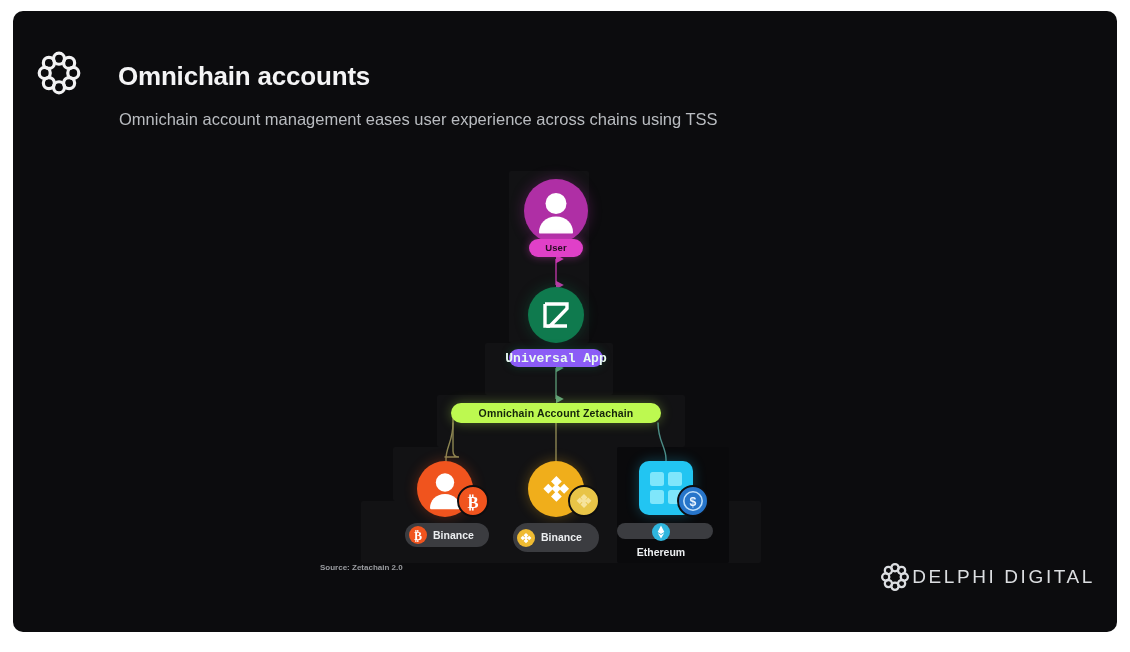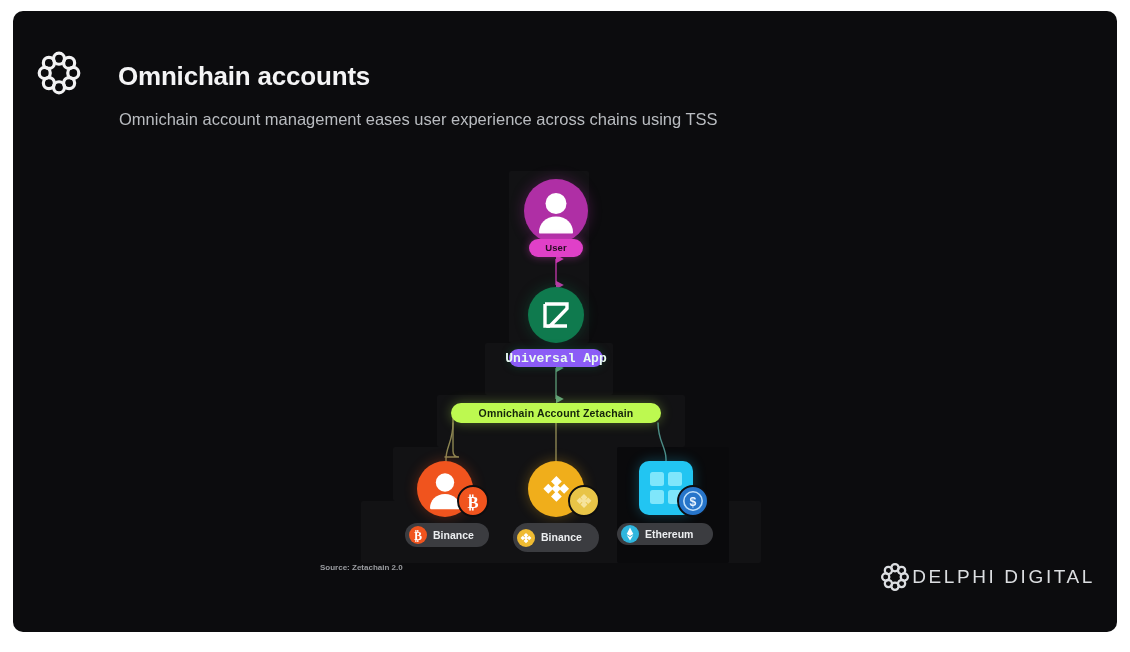--- a/index.html
+++ b/index.html
@@ -336,21 +336,21 @@
           </g>
         </svg>
       </div>
       <div class="circle" style="left:38px; top:24px; width:32px; height:32px; background:#2775CA; border:2px solid #0d0d0f; box-sizing:border-box;">
         <svg viewBox="0 0 32 32" width="28" height="28" style="display:block;margin:0 auto;" aria-hidden="true">
           <circle cx="16" cy="16" r="10.5" fill="none" stroke="#bfe0fb" stroke-width="1.8"></circle>
           <text x="16" y="21.5" text-anchor="middle" font-family="'Liberation Sans', sans-serif" font-size="14" font-weight="bold" fill="#e8f3fd">$</text>
         </svg>
       </div>
     </div>
-    <div class="pill pill-chain" style="left:604px; top:512px; width:96px; height:22px;">
+    <div class="pill pill-chain" style="left:604px; top:512px; width:96px; height:16px;flex-direction:column;">
       <span class="chip" style="background:#2FB6DE;">
         <svg viewBox="0 0 18 18" width="18" height="18" aria-hidden="true">
           <g fill="#ffffff">
             <path d="M9 2.6 L12.3 9 L9 11 L5.7 9 Z"></path>
             <path d="M9 11.9 L12.3 9.9 L9 15.4 L5.7 9.9 Z"></path>
           </g>
         </svg>
       </span>
       <span>Ethereum</span>
     </div>

